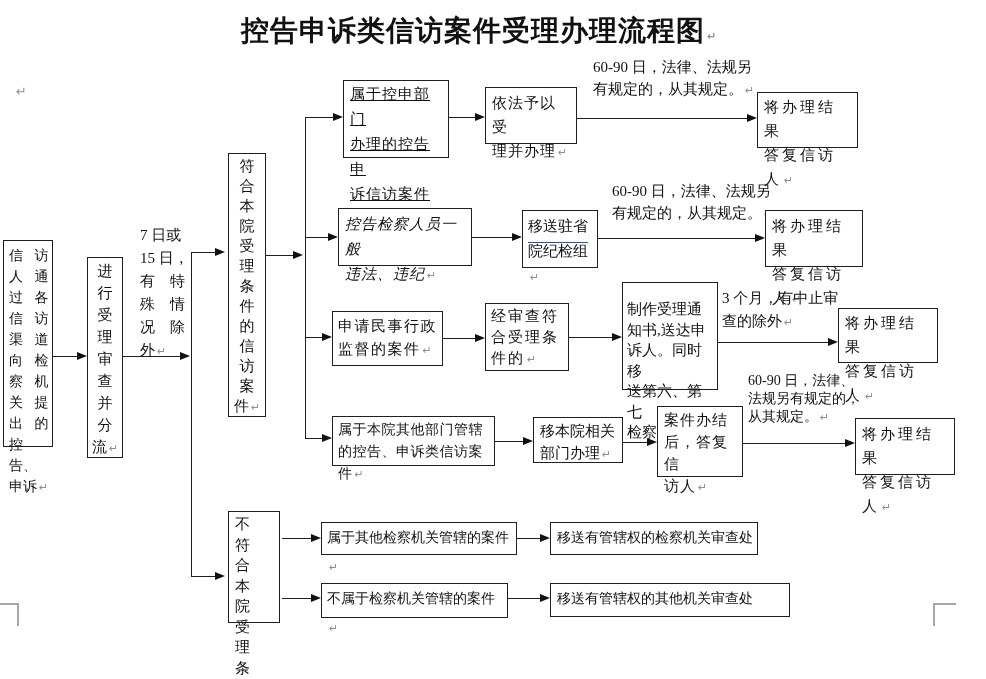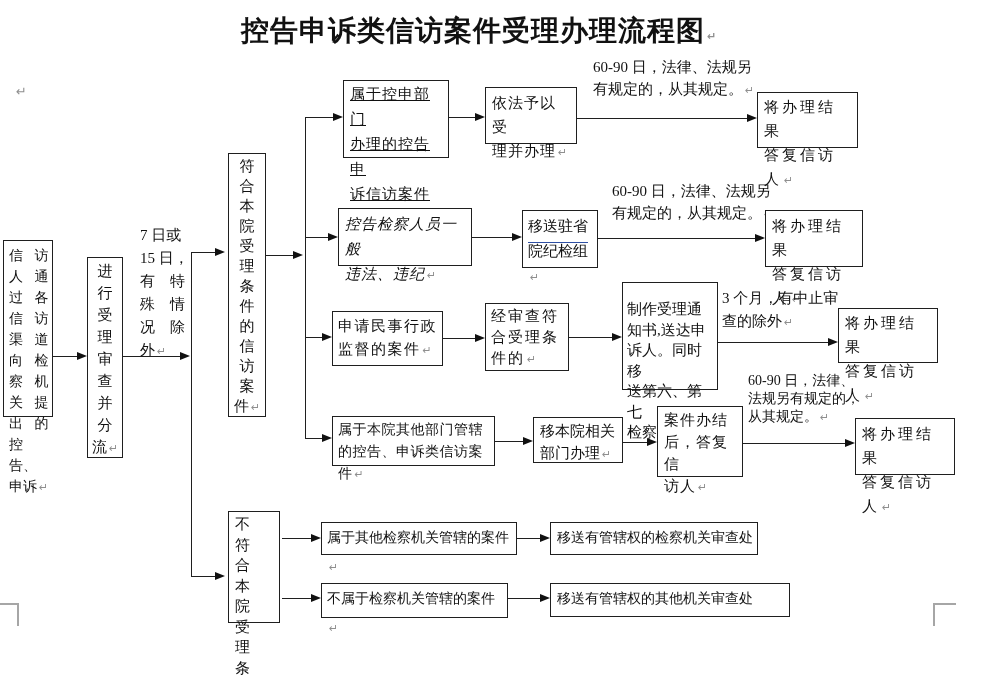--- a/index.html
+++ b/index.html
@@ -28,21 +28,21 @@
 </style>
 </head>
 <body>
 
 <div id="canvas">
 
   <div class="title"><span class="txt">控告申诉类信访案件受理办理流程图</span><span class="ret">↵</span></div>
 
   <span class="pilcrow">↵</span>
 
-  <div class="box" style="left:3px;top:240px;width:50px;height:177px;font-size:14px;line-height:21px;word-spacing:8px;padding:4px 3px 0 5px;">
+  <div class="box" style="left:3px;top:240px;width:50px;height:207px;font-size:14px;line-height:21px;word-spacing:8px;padding:4px 3px 0 5px;">
     <span class="txt">信 访
 人 通
 过 各
 信 访
 渠 道
 向 检
 察 机
 关 提
 出 的
 控告、

